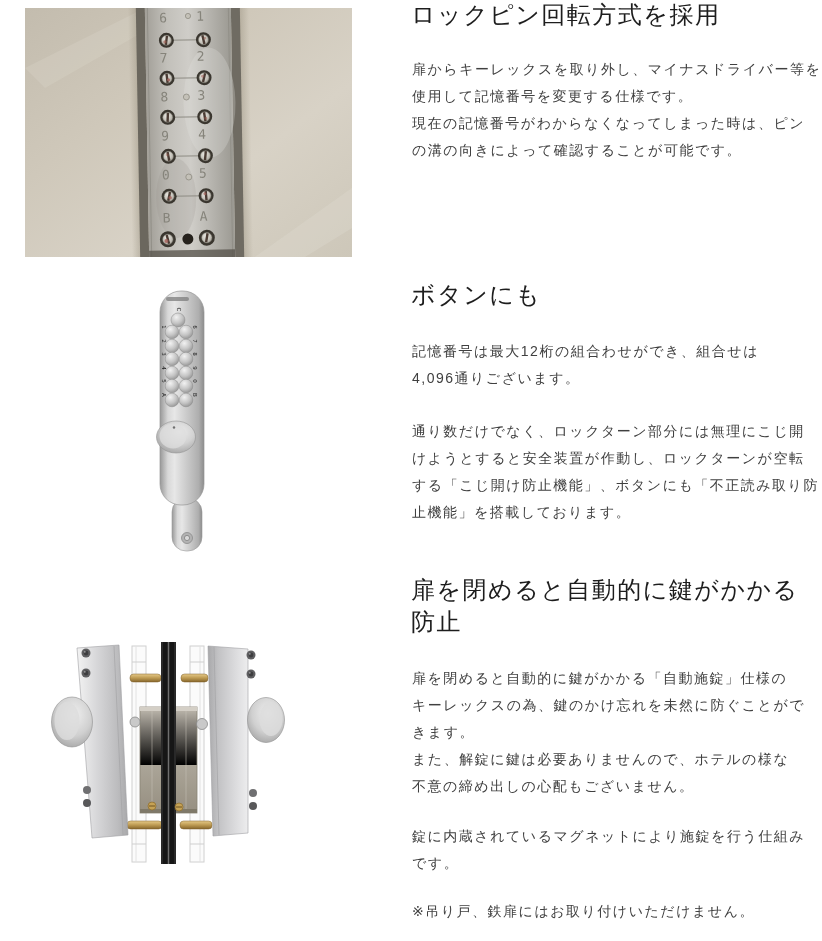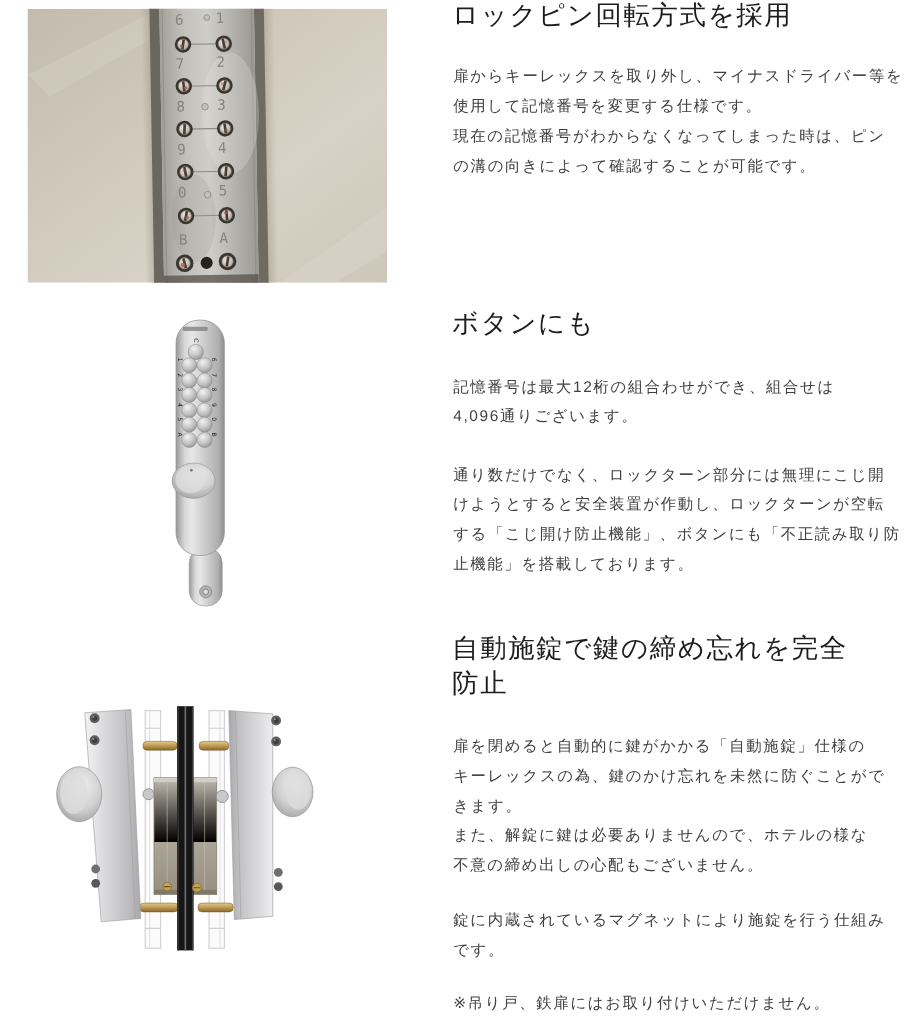--- a/index.html
+++ b/index.html
@@ -352,21 +352,21 @@
         <circle cx="211" cy="36" r="2.4" fill="#3e3e40"></circle>
         <circle cx="209.8" cy="34.8" r="0.9" fill="#9b9b9d"></circle>
       <circle cx="47" cy="152" r="4" fill="#6f6f71"></circle>
         <circle cx="47" cy="165" r="4" fill="#58585a"></circle>
       <circle cx="213" cy="155" r="4" fill="#6f6f71"></circle>
         <circle cx="213" cy="168" r="4" fill="#58585a"></circle>
     </g>
   </svg>
 </figure>
 
-<h2 class="abs hd hd3" style="left:411px;top:574px;">自動施錠で鍵の締め忘れを完全
+<h2 class="abs hd hd3" style="left:411px;top:574px;">扉を閉めると自動的に鍵がかかる
 防止</h2>
 <p class="abs bd" style="left:412px;top:665px;">扉を閉めると自動的に鍵がかかる「自動施錠」仕様の
 キーレックスの為、鍵のかけ忘れを未然に防ぐことがで
 きます。
 また、解錠に鍵は必要ありませんので、ホテルの様な
 不意の締め出しの心配もございません。</p>
 <p class="abs bd" style="left:412px;top:823px;">錠に内蔵されているマグネットにより施錠を行う仕組み
 です。</p>
 <p class="abs bd" style="left:412px;top:898px;">※吊り戸、鉄扉にはお取り付けいただけません。</p>
 

